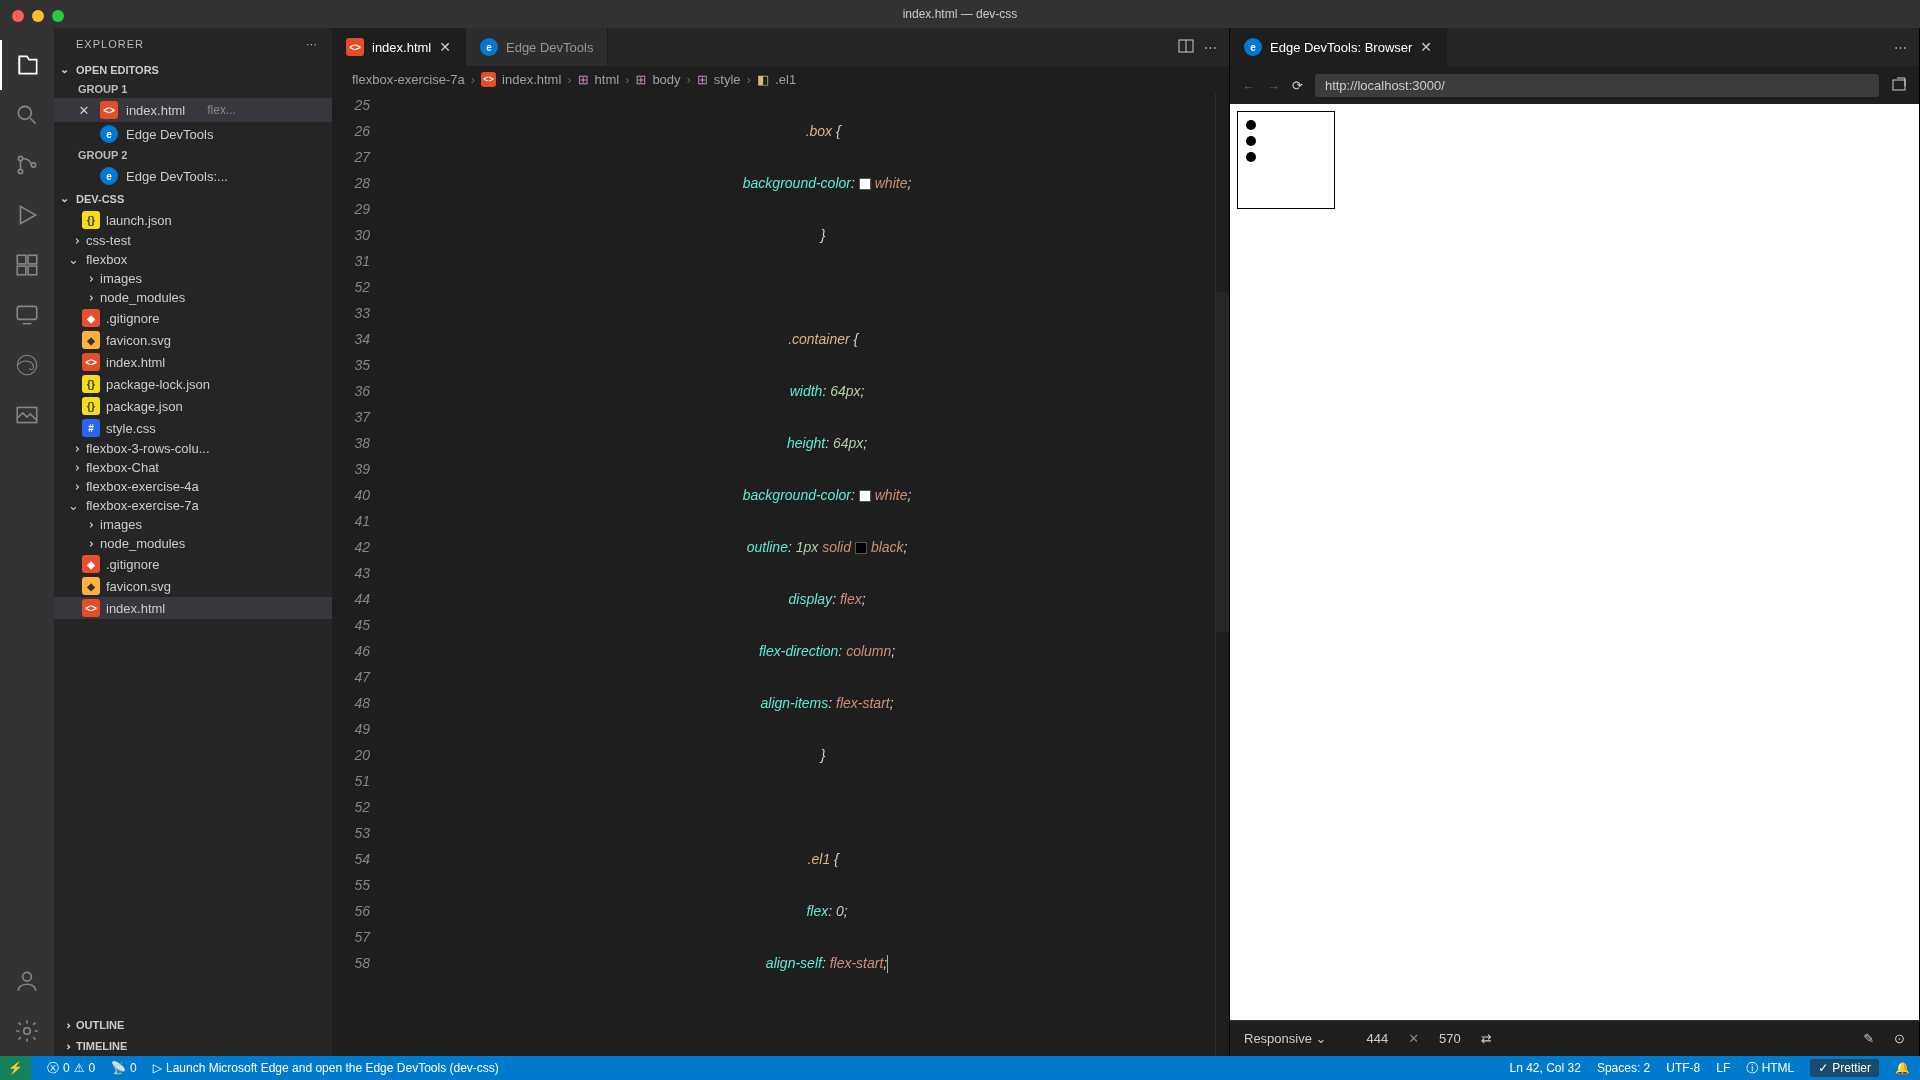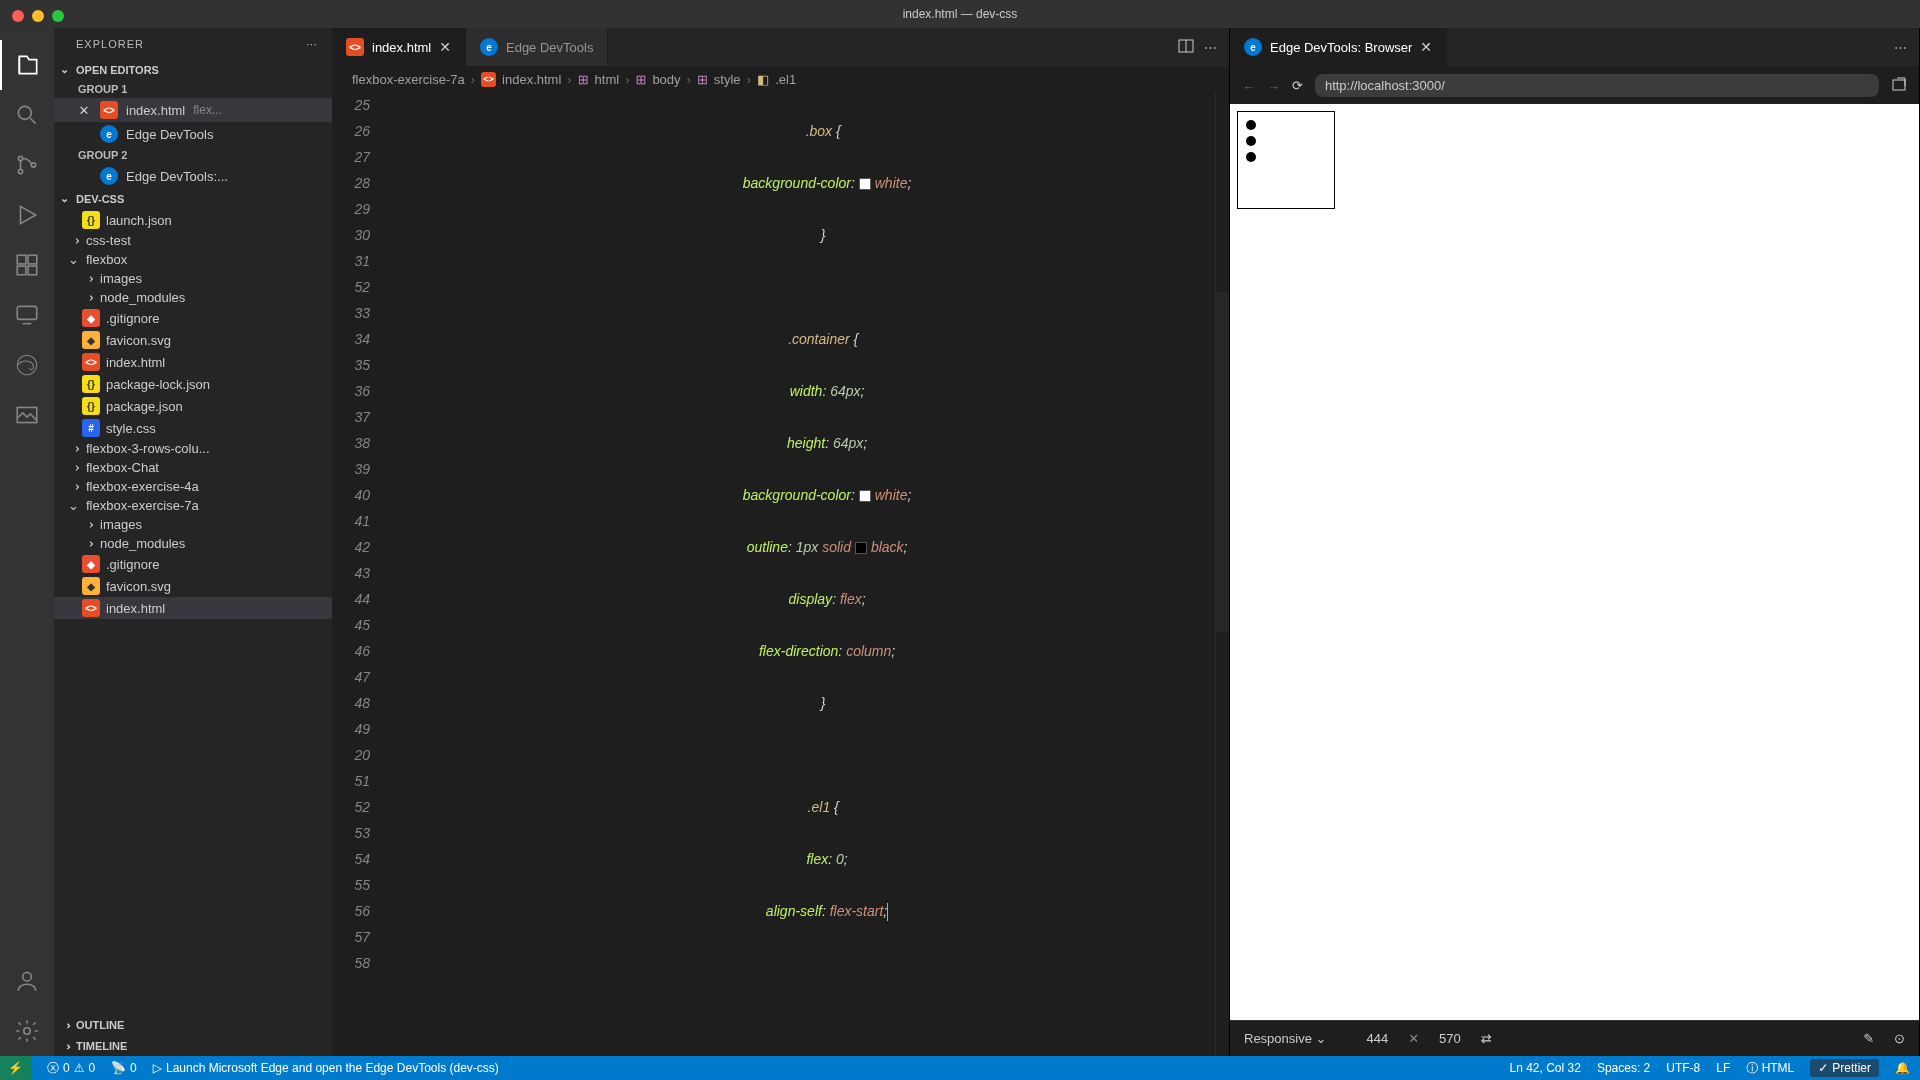--- a/index.html
+++ b/index.html
@@ -20,21 +20,21 @@
   .ab-item { width: 54px; height: 50px; display: flex; align-items: center; justify-content: center; cursor: pointer; color: #858585; }
   .ab-item.active { color: #fff; border-left: 2px solid #fff; }
   .ab-item svg { width: 26px; height: 26px; }
   
   .sidebar { width: 278px; background: #252526; display: flex; flex-direction: column; }
   .sidebar-header { display: flex; justify-content: space-between; padding: 10px 14px 8px 22px; font-size: 11px; letter-spacing: 1px; color: #bbb; }
   .sb-section { font-size: 11px; font-weight: 700; padding: 4px 6px; display: flex; align-items: center; gap: 4px; cursor: pointer; }
   .sb-group { font-size: 11px; font-weight: 700; padding: 3px 6px 3px 24px; color: #bbb; }
   .sb-item { display: flex; align-items: center; gap: 8px; padding: 3px 8px 3px 22px; font-size: 13px; cursor: pointer; white-space: nowrap; overflow: hidden; }
   .sb-item.active { background: #37373d; }
-  .sb-item .desc { color: #888; font-size: 12px; margin-left: 0; overflow: hidden; text-overflow: ellipsis; }
+  .sb-item .desc { color: #888; font-size: 12px; margin-left: 14px; overflow: hidden; text-overflow: ellipsis; }
   .sb-close { width: 16px; text-align: center; color: #ccc; }
   .tree-item { display: flex; align-items: center; gap: 6px; padding: 2px 8px; font-size: 13px; cursor: pointer; }
   .tree-item.sel { background: #37373d; }
   .chev { width: 12px; color: #ccc; transform: rotate(0); display: inline-block; }
   .chev.right { transform: rotate(-90deg); }
   .ficon { width: 18px; height: 18px; border-radius: 3px; display: flex; align-items: center; justify-content: center; font-size: 10px; font-weight: bold; flex-shrink: 0; }
   .ic-html { background: #e44d26; color: #fff; }
   .ic-json { background: #f5de19; color: #333; }
   .ic-svg { background: #ffb13b; color: #333; }
   .ic-css { background: #2965f1; color: #fff; }
@@ -56,30 +56,30 @@
   .crumb-sep { color: #666; }
   .bc-icon { width: 15px; height: 15px; display: inline-flex; align-items: center; justify-content: center; font-size: 9px; border-radius: 3px; }
   
   .code-wrap { flex: 1; display: flex; overflow: hidden; font-family: Menlo, Consolas, monospace; font-size: 14px; line-height: 26px; font-style: italic; }
   .gutter { text-align: right; color: #858585; padding: 0 20px 0 0; user-select: none; min-width: 64px; }
   .gutter div { padding-right: 6px; }
   .code { flex: 1; white-space: pre; }
   .code-line { padding-left: 12px; text-align: center; }
   .c-sel { color: #d7ba7d; }
   .c-punc { color: #d4d4d4; }
-  .c-prop { color: #bef264; }
+  .c-prop { color: #5eead4; }
   .c-val { color: #ce9178; }
   .c-num { color: #b5cea8; }
   .swatch { display: inline-block; width: 12px; height: 12px; border: 1px solid #555; vertical-align: middle; margin-right: 4px; }
   .cursor { display: inline-block; width: 1px; height: 18px; background: #aeafad; vertical-align: middle; }
   .minimap { width: 14px; background: #1e1e1e; border-left: 1px solid #2a2a2a; position: relative; }
   .minimap-slider { position: absolute; top: 200px; width: 100%; height: 340px; background: rgba(255,255,255,0.04); }
   
   .browser-toolbar { display: flex; align-items: center; gap: 12px; padding: 6px 12px; background: #1e1e1e; height: 38px; }
-  .url-bar { flex: 1; background: #3c3c3c; border-radius: 8px; padding: 4px 10px; color: #ccc; font-size: 13px; }
+  .url-bar { flex: 1; background: #3c3c3c; border-radius: 3px; padding: 4px 10px; color: #ccc; font-size: 13px; }
   .browser-view { flex: 1; background: #fff; position: relative; }
   .container-preview { position: absolute; top: 8px; left: 8px; width: 96px; height: 96px; outline: 1px solid #000; background: #fff; padding: 8px; display: flex; flex-direction: column; align-items: flex-start; gap: 6px; }
   .dot { width: 10px; height: 10px; background: #000; border-radius: 50%; }
   .browser-footer { display: flex; align-items: center; gap: 20px; padding: 6px 14px; background: #1e1e1e; border-top: 1px solid #333; height: 36px; color: #ccc; }
   .dim-close { color: #888; }
   
   .statusbar { height: 24px; background: #007acc; display: flex; align-items: center; color: #fff; font-size: 12px; padding: 0 10px; gap: 16px; }
   .statusbar .right { margin-left: auto; display: flex; gap: 16px; align-items: center; }
   .sb-prettier { background: #1a4a6e; padding: 2px 8px; border-radius: 3px; display: flex; align-items: center; gap: 4px; }
   .st-item { display: flex; align-items: center; gap: 4px; }
@@ -373,20 +373,21 @@
 <div class="code-line">        <span class="c-prop">background-color</span><span class="c-punc">:</span> <span class="swatch" style="background:#fff"></span><span class="c-val">white</span><span class="c-punc">;</span></div>
 <div class="code-line">      <span class="c-punc">}</span></div>
 <div class="code-line"> </div>
 <div class="code-line">      <span class="c-sel">.container</span> <span class="c-punc">{</span></div>
 <div class="code-line">        <span class="c-prop">width</span><span class="c-punc">:</span> <span class="c-num">64px</span><span class="c-punc">;</span></div>
 <div class="code-line">        <span class="c-prop">height</span><span class="c-punc">:</span> <span class="c-num">64px</span><span class="c-punc">;</span></div>
 <div class="code-line">        <span class="c-prop">background-color</span><span class="c-punc">:</span> <span class="swatch" style="background:#fff"></span><span class="c-val">white</span><span class="c-punc">;</span></div>
 <div class="code-line">        <span class="c-prop">outline</span><span class="c-punc">:</span> <span class="c-num">1px</span> <span class="c-val">solid</span> <span class="swatch" style="background:#000"></span><span class="c-val">black</span><span class="c-punc">;</span></div>
 <div class="code-line">        <span class="c-prop">display</span><span class="c-punc">:</span> <span class="c-val">flex</span><span class="c-punc">;</span></div>
 <div class="code-line">        <span class="c-prop">flex-direction</span><span class="c-punc">:</span> <span class="c-val">column</span><span class="c-punc">;</span></div>
+<div class="code-line">        <span class="c-prop">align-items</span><span class="c-punc">:</span> <span class="c-val">flex-start</span><span class="c-punc">;</span></div>
 <div class="code-line">      <span class="c-punc">}</span></div>
 <div class="code-line"> </div>
 <div class="code-line">      <span class="c-sel">.el1</span> <span class="c-punc">{</span></div>
 <div class="code-line">        <span class="c-prop">flex</span><span class="c-punc">:</span> <span class="c-num">0</span><span class="c-punc">;</span></div>
 <div class="code-line">        <span class="c-prop">align-self</span><span class="c-punc">:</span> <span class="c-val">flex-start</span><span class="c-punc">;</span><span class="cursor"></span></div>
 <div class="code-line">      </div>
 
 
 
 

